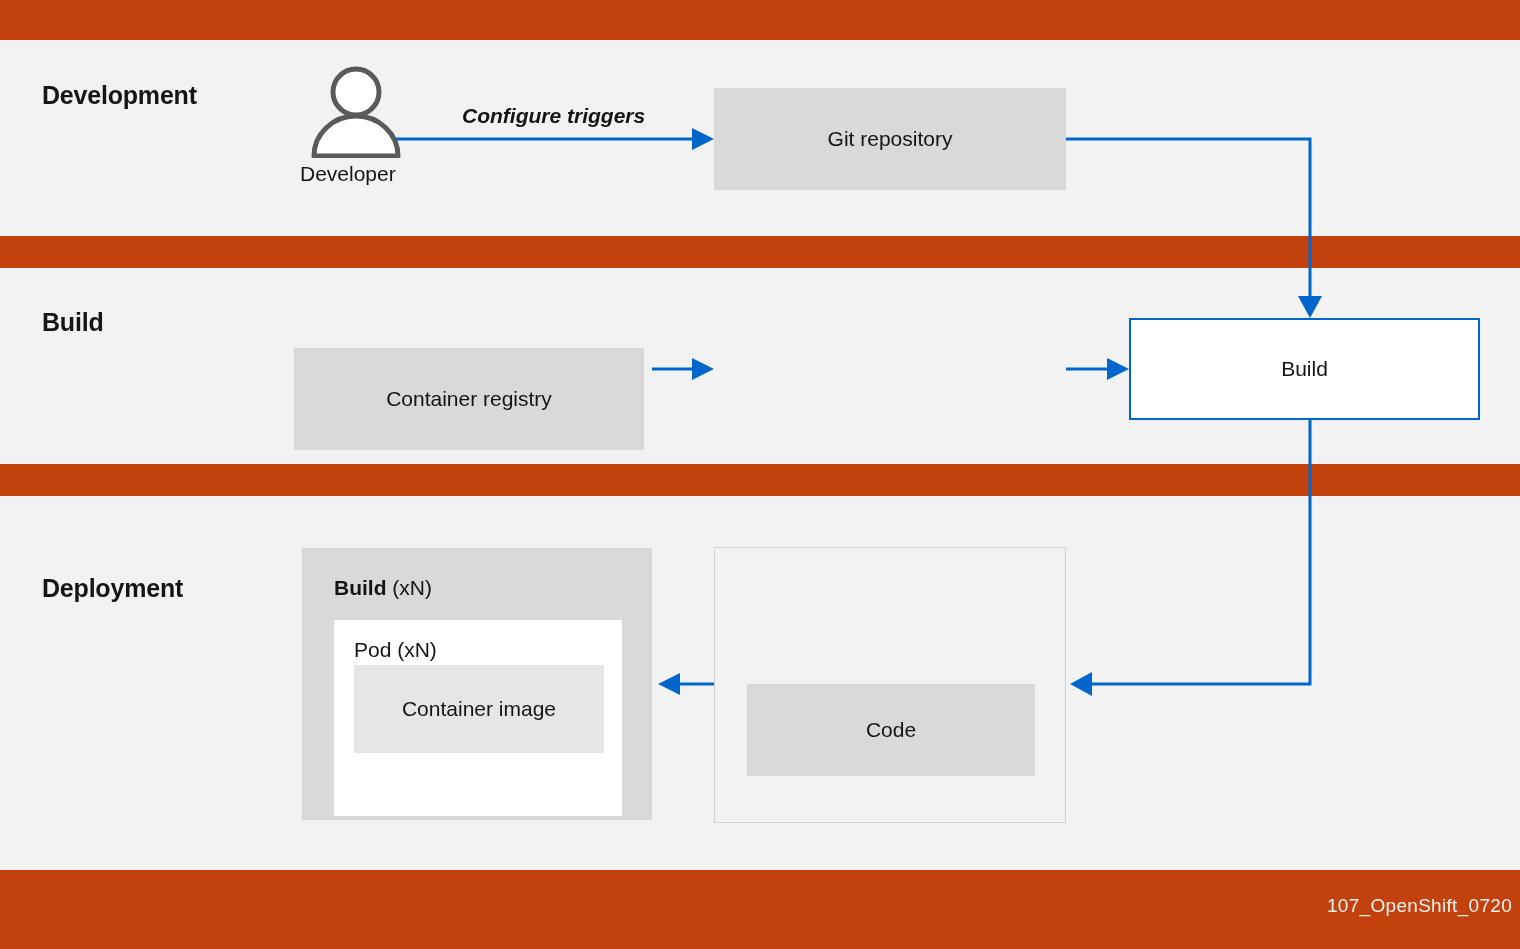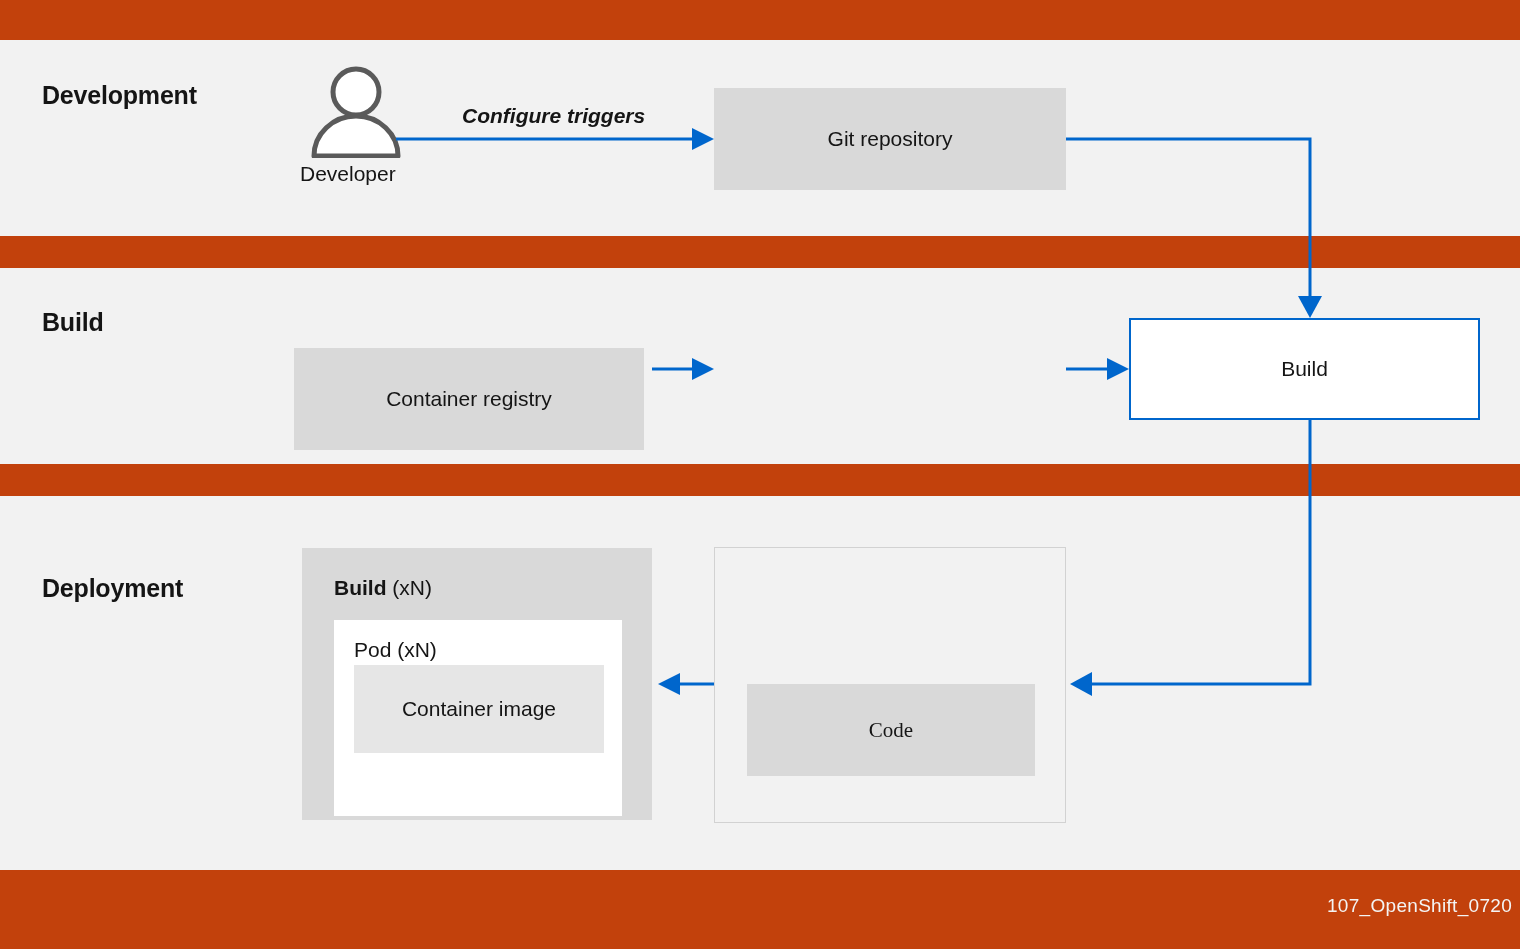--- a/index.html
+++ b/index.html
@@ -178,21 +178,21 @@
     width: 288px;
     height: 92px;
     background: #d9d9d9;
     display: flex;
     align-items: center;
     justify-content: center;
     font-size: 21px;
     color: #151515;
   }
   #box-base-image { top: 28px; }
-  #box-code       { top: 136px; font-family: Liberation Serif, serif; }
+  #box-code       { top: 136px; }
 
   
   #watermark {
     position: absolute;
     right: 8px;
     top: 895px;
     font-size: 19px;
     color: #f4f4f4;
     white-space: nowrap;
     letter-spacing: 0.3px;

